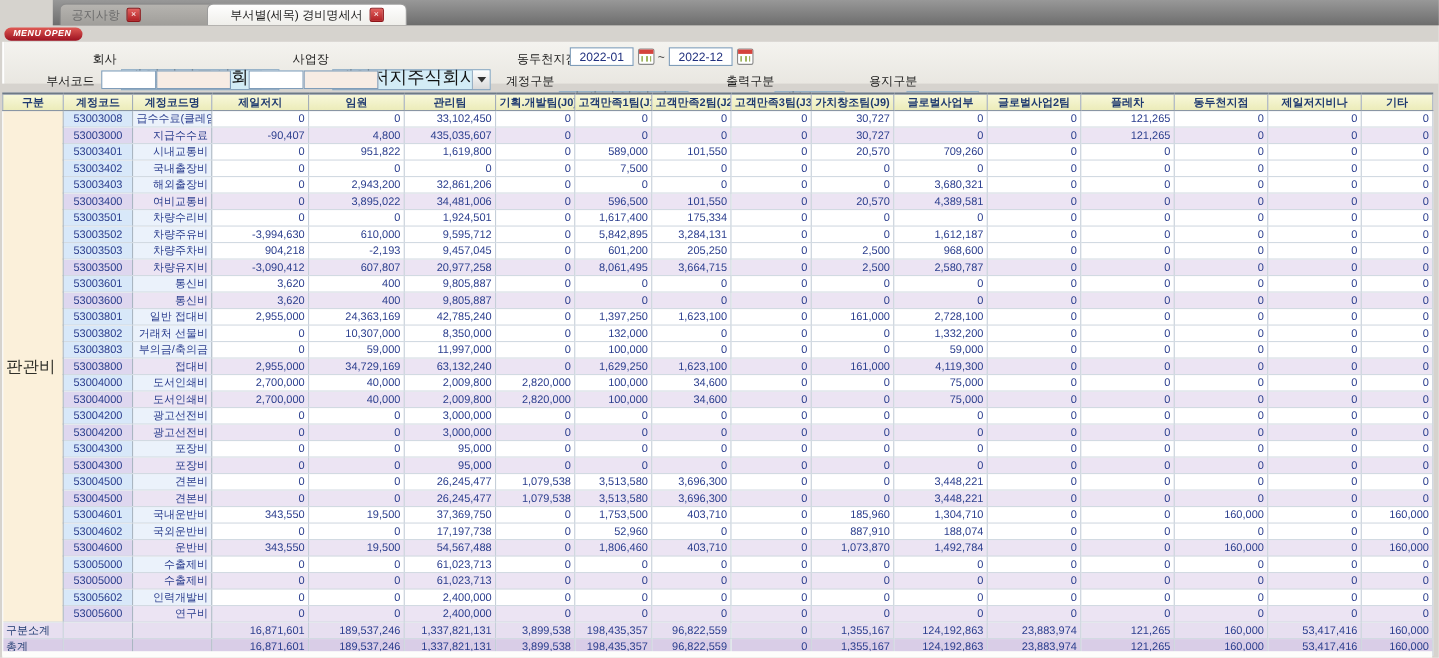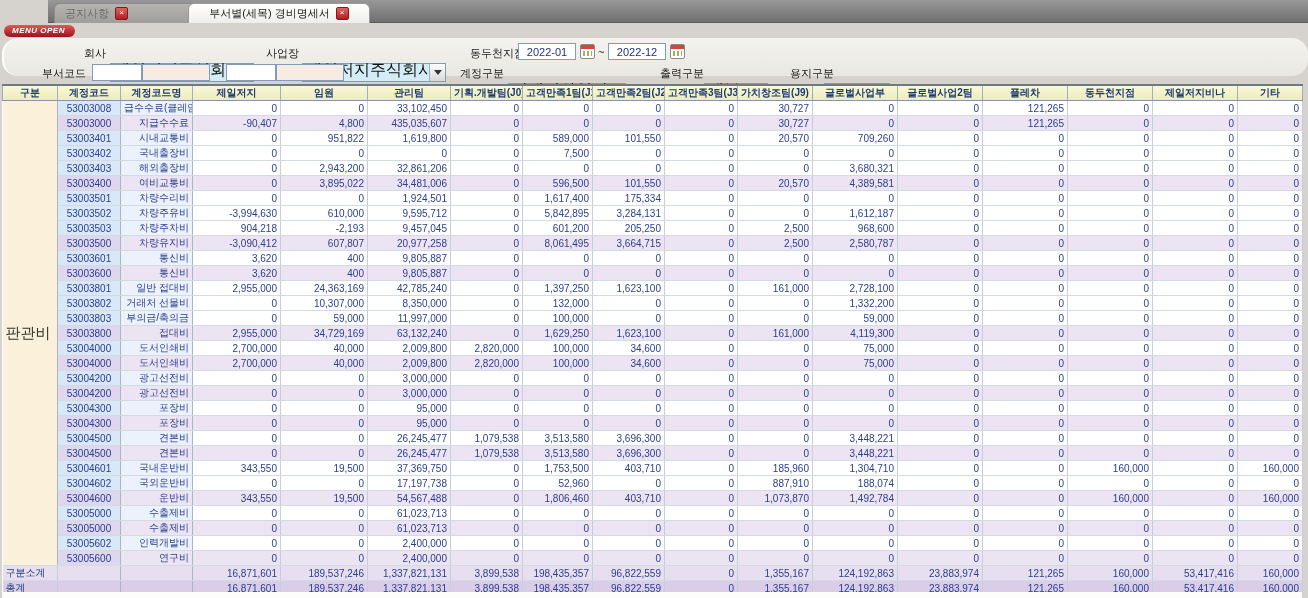--- a/index.html
+++ b/index.html
@@ -15,21 +15,21 @@
   .tab.active{left:140px;width:160px;background:linear-gradient(#ffffff,#efeeea);
        color:#1c1c1c;border:1px solid #9a9a9a;border-bottom:none;z-index:2;justify-content:center;}
   .xbox{width:11px;height:11px;background:linear-gradient(#e2625f,#b01f24);border:1px solid #8d1418;
         border-radius:2px;color:#fff;font-size:8px;line-height:10px;text-align:center;flex:0 0 auto;}
   
   .menuopen{position:absolute;left:4px;top:25px;height:12px;padding:0 10px 0 8px;
         background:linear-gradient(#e05a54,#9c1120);border-radius:7px;color:#fff;
         font-size:8px;font-weight:bold;font-style:italic;line-height:12px;letter-spacing:.5px;}
   
   .filters{position:absolute;left:2px;top:38px;width:1304px;height:38px;
-        background:linear-gradient(#f4f3ef,#e9e7e1);border-left:2px solid #fff;border-radius:16px;}
+        background:linear-gradient(#f4f3ef,#e9e7e1);border-left:2px solid #fff;}
   .flabel{position:absolute;font-size:11px;color:#1a1a1a;white-space:nowrap;}
   .combo{position:absolute;height:17px;background:#d3ecf6;border:1px solid #7f9db9;
         display:flex;align-items:flex-end;font-size:16px;color:#111;margin-top:20px;}
   .combo .ctext{flex:1;padding:0 3px;overflow:hidden;white-space:nowrap;}
   .combo .arrow{width:15px;height:100%;background:linear-gradient(#fdfdfd,#d9d9d9);
         border-left:1px solid #9ab0c4;display:flex;align-items:center;justify-content:center;}
   .combo .arrow::after{content:"";border:4px solid transparent;border-top:5px solid #333;margin-top:4px;}
   .tbx{position:absolute;height:15px;border:1px solid #7f9db9;background:#fff;
        font-size:11px;color:#20307e;text-align:center;font-family:inherit;padding:0;}
   .tbx.beige{background:#f7ece4;}

